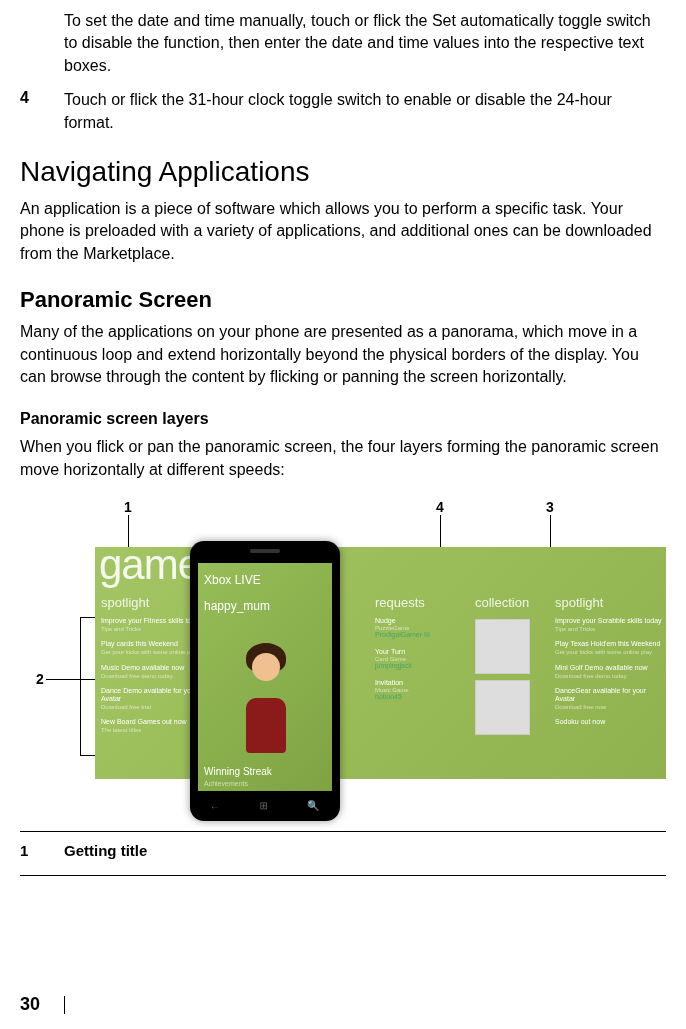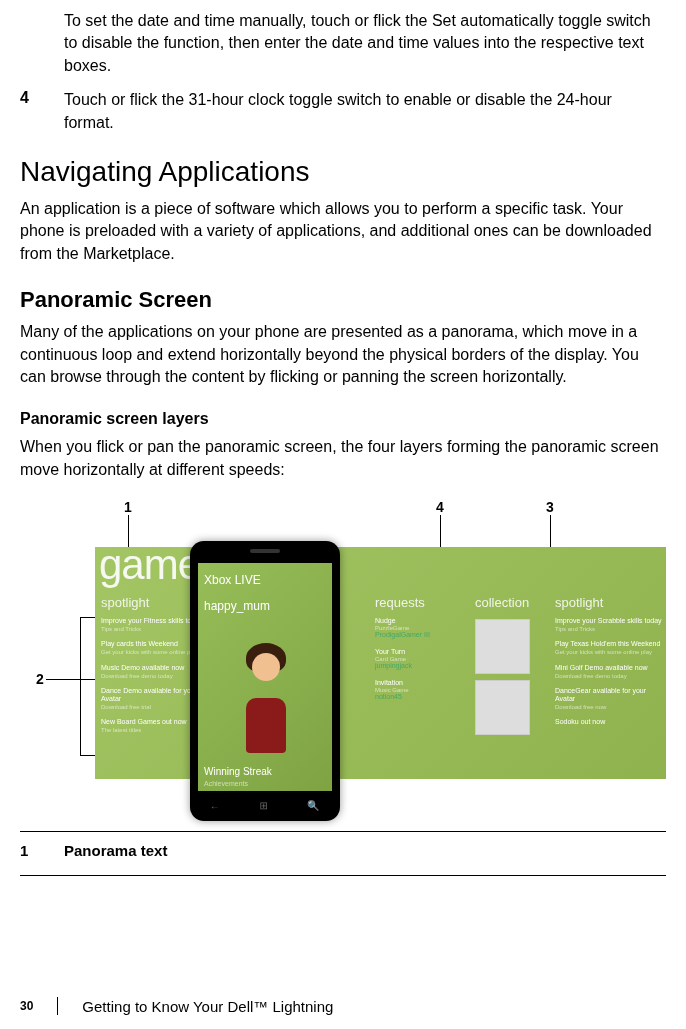--- a/index.html
+++ b/index.html
@@ -209,21 +209,21 @@
   
   .page-footer {
     position: absolute;
     left: 0; bottom: 14px;
     display: flex;
     align-items: center;
     padding-left: 20px;
   }
   .pagenum {
     font-weight: bold;
-    font-size: 12px;
+    font-size: 18px;
     margin-right: 24px;
   }
   .foot-divider {
     width: 1px; height: 18px;
     background: #000;
     margin-right: 24px;
   }
   .foot-text { font-size: 15px; }
 </style>
 </head>
@@ -316,22 +316,21 @@
       <span>⊞</span>
       <span>🔍</span>
     </div>
   </div>
 </div>
 
 <div class="def-table">
   <div class="def-row">
     <div class="def-num">1</div>
     <div>
-      <div class="def-title">Panorama text</div>
+      <div class="def-title">Getting title</div>
     </div>
   </div>
 </div>
 
 <div class="page-footer">
   <div class="pagenum">30</div>
   <div class="foot-divider"></div>
-  <div class="foot-text">Getting to Know Your Dell™ Lightning</div>
 </div>
 
 </body></html>

